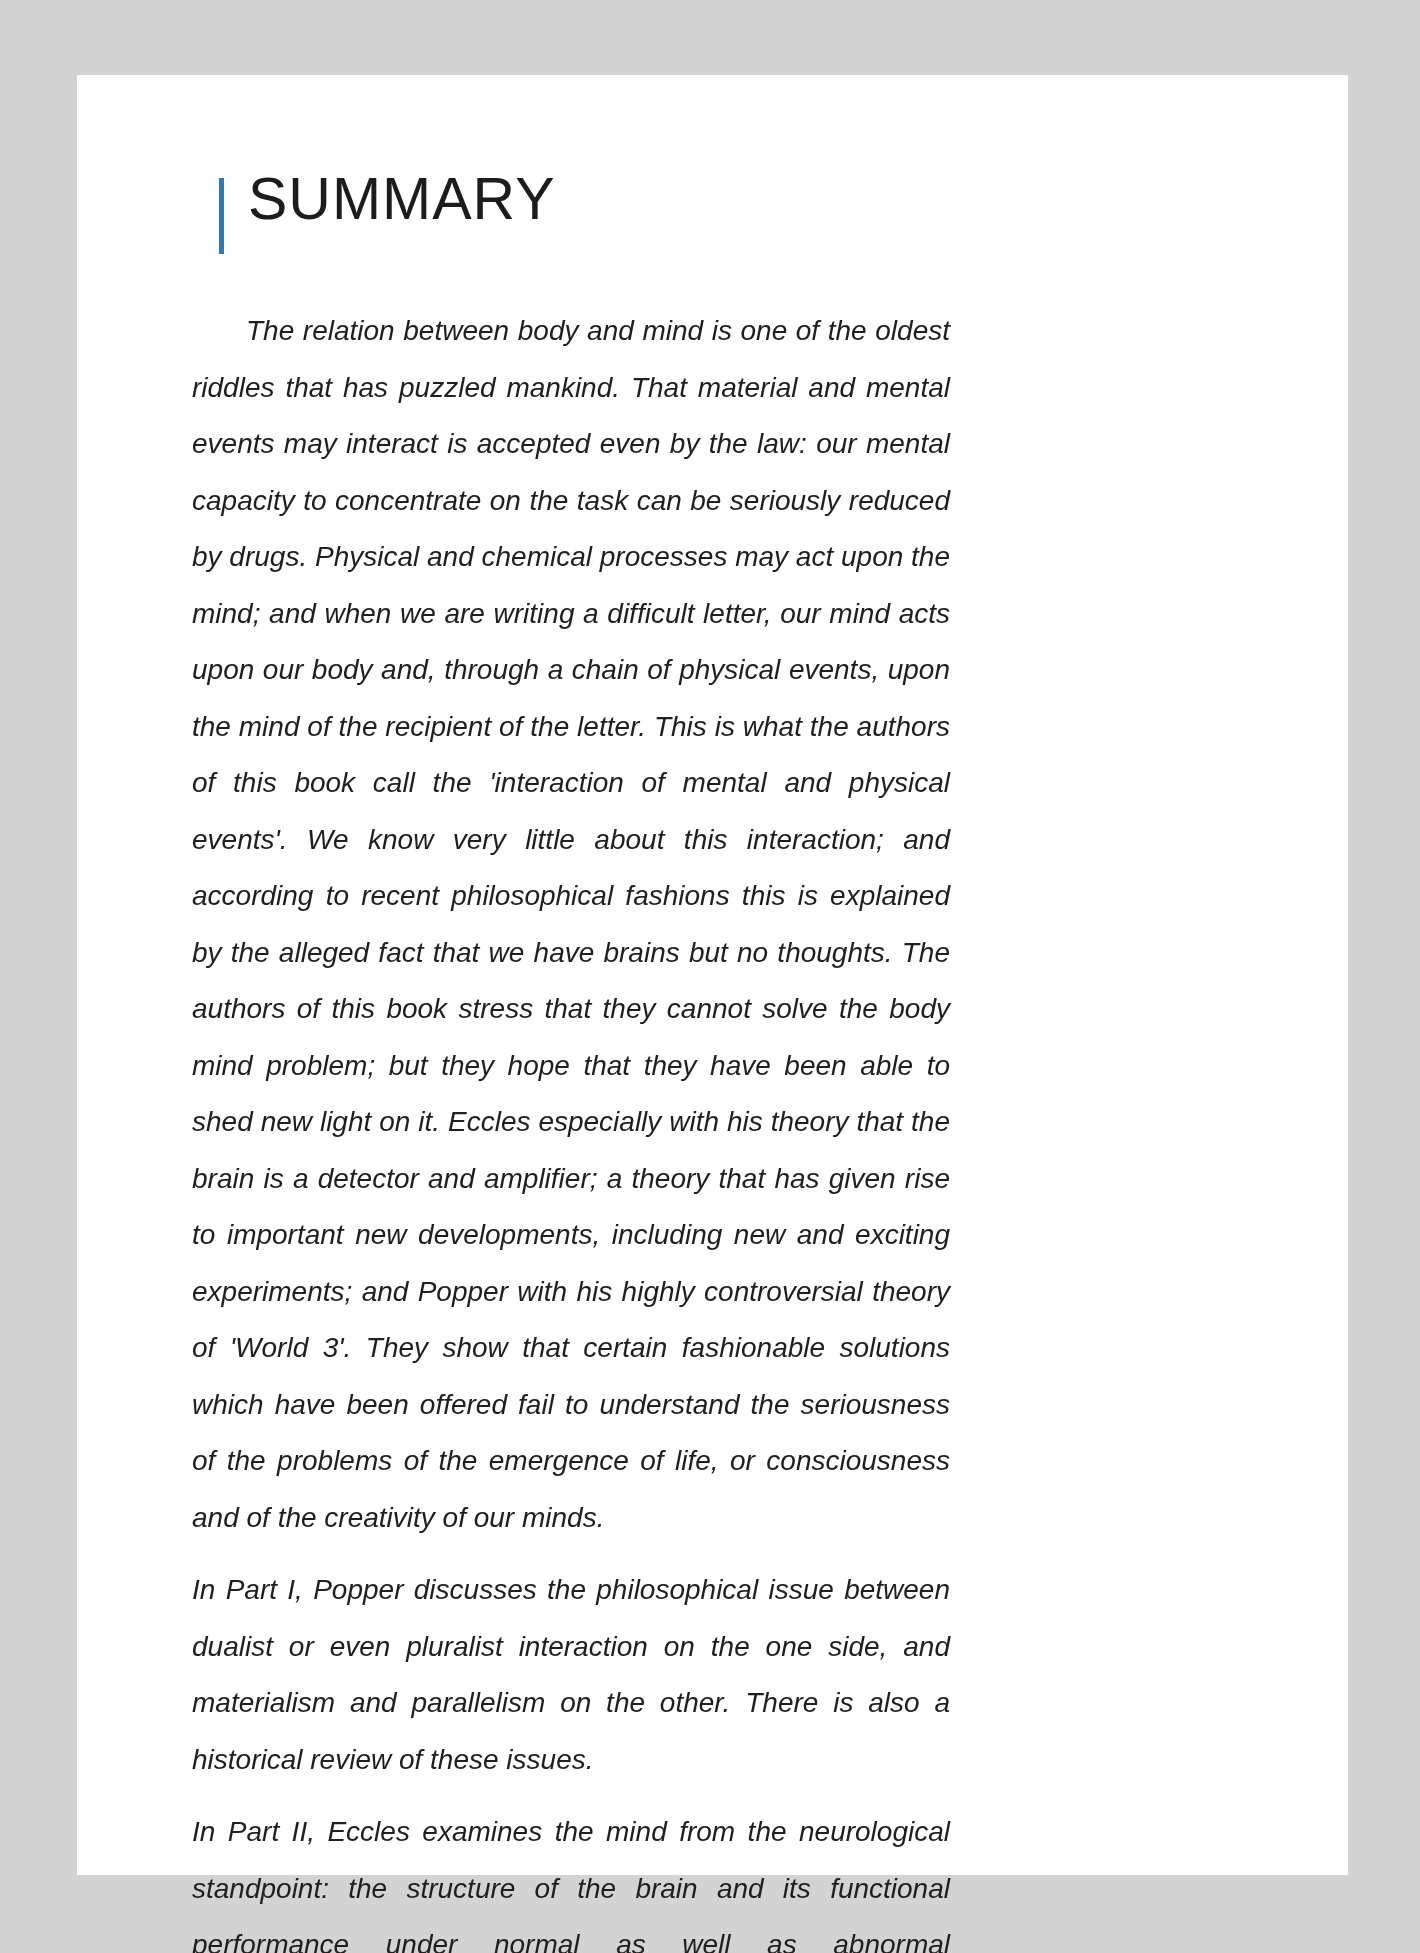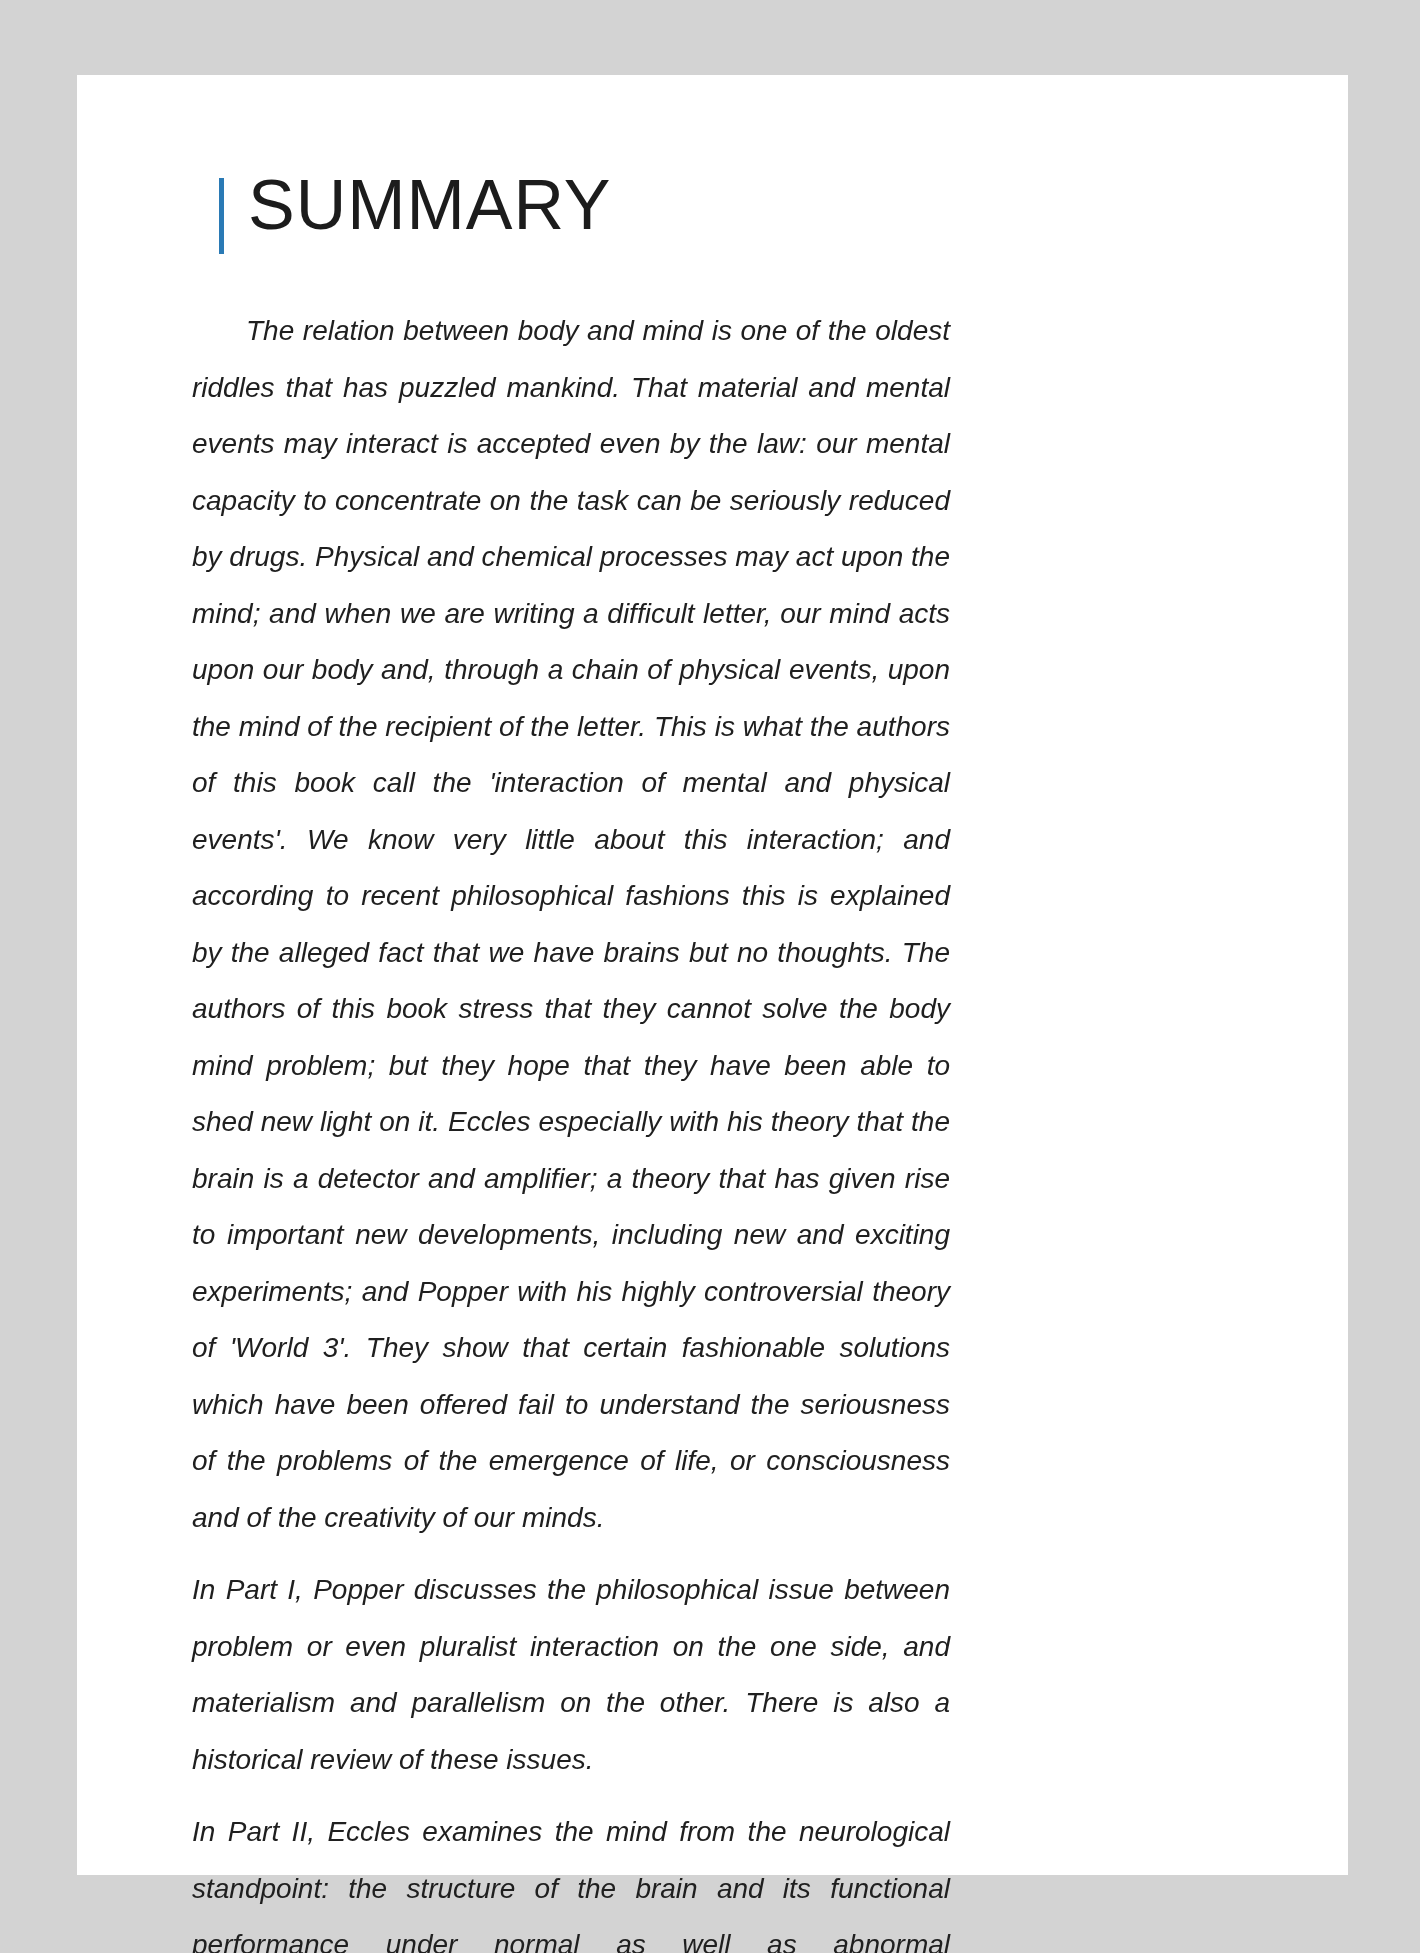--- a/index.html
+++ b/index.html
@@ -31,21 +31,21 @@
   }
   .accent-bar {
     width: 5px;
     height: 76px;
     margin-top: 8px;
     background: #2a7ab5;
     flex: 0 0 auto;
   }
   .page-title {
     margin: 0 0 0 24px;
-    font-size: 70px;
+    font-size: 59px;
     font-weight: 300;
     letter-spacing: 1px;
     color: #1c1c1c;
     line-height: 1.0;
     white-space: nowrap;
   }
   .content {
     position: absolute;
     left: 99px;
     top: 212px;
@@ -69,18 +69,18 @@
 
 <div class="page">
 
   <div class="title-section">
     <div class="accent-bar" style="background: rgb(42, 122, 181);"></div>
     <h1 class="page-title">SUMMARY</h1>
   </div>
 
   <div class="content">
     <p class="indent">The relation between body and mind is one of the oldest riddles that has puzzled mankind. That material and mental events may interact is accepted even by the law: our mental capacity to concentrate on the task can be seriously reduced by drugs. Physical and chemical processes may act upon the mind; and when we are writing a difficult letter, our mind acts upon our body and, through a chain of physical events, upon the mind of the recipient of the letter. This is what the authors of this book call the 'interaction of mental and physical events'. We know very little about this interaction; and according to recent philosophical fashions this is explained by the alleged fact that we have brains but no thoughts. The authors of this book stress that they cannot solve the body mind problem; but they hope that they have been able to shed new light on it. Eccles especially with his theory that the brain is a detector and amplifier; a theory that has given rise to important new developments, including new and exciting experiments; and Popper with his highly controversial theory of 'World 3'. They show that certain fashionable solutions which have been offered fail to understand the seriousness of the problems of the emergence of life, or consciousness and of the creativity of our minds.</p>
-    <p>In Part I, Popper discusses the philosophical issue between problem or even pluralist interaction on the one side, and materialism and parallelism on the other. There is also a historical review of these issues.</p>
+    <p>In Part I, Popper discusses the philosophical issue between dualist or even pluralist interaction on the one side, and materialism and parallelism on the other. There is also a historical review of these issues.</p>
     <p>In Part II, Eccles examines the mind from the neurological standpoint: the structure of the brain and its functional performance under normal as well as abnormal circumstances. The result is a radical and intriguing hypothesis on the interaction between mental events and detailed neurological occurrences in the cerebral cortex.</p>
 
   </div>
 
 </div>
 
 </body></html>

